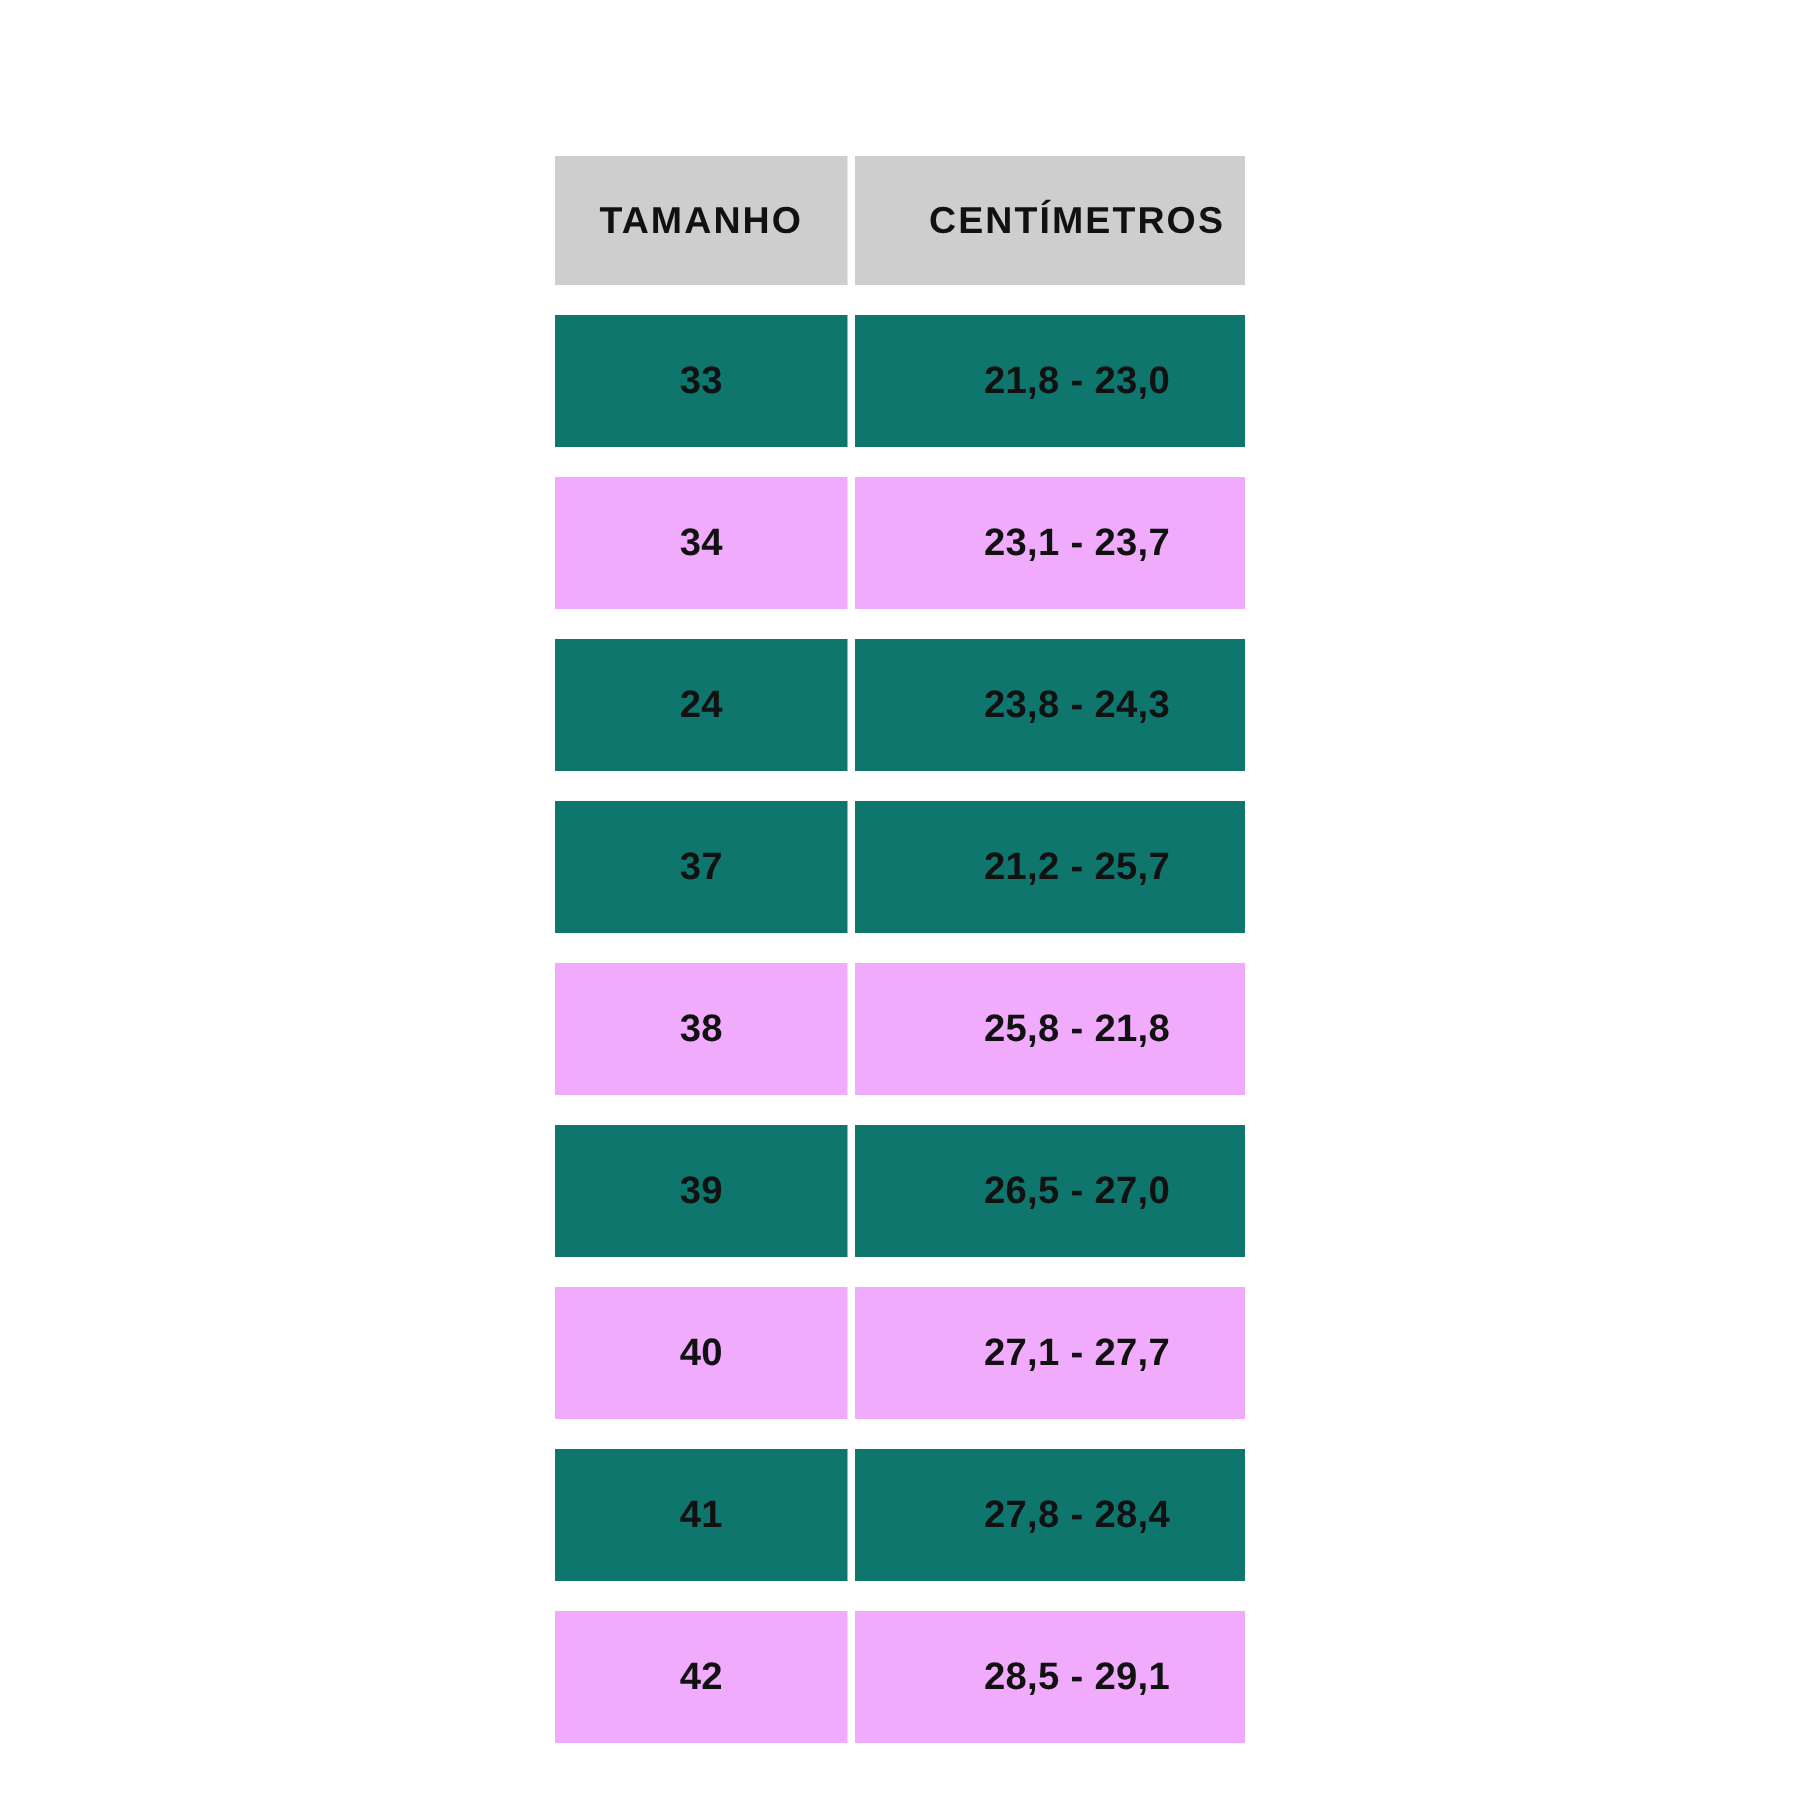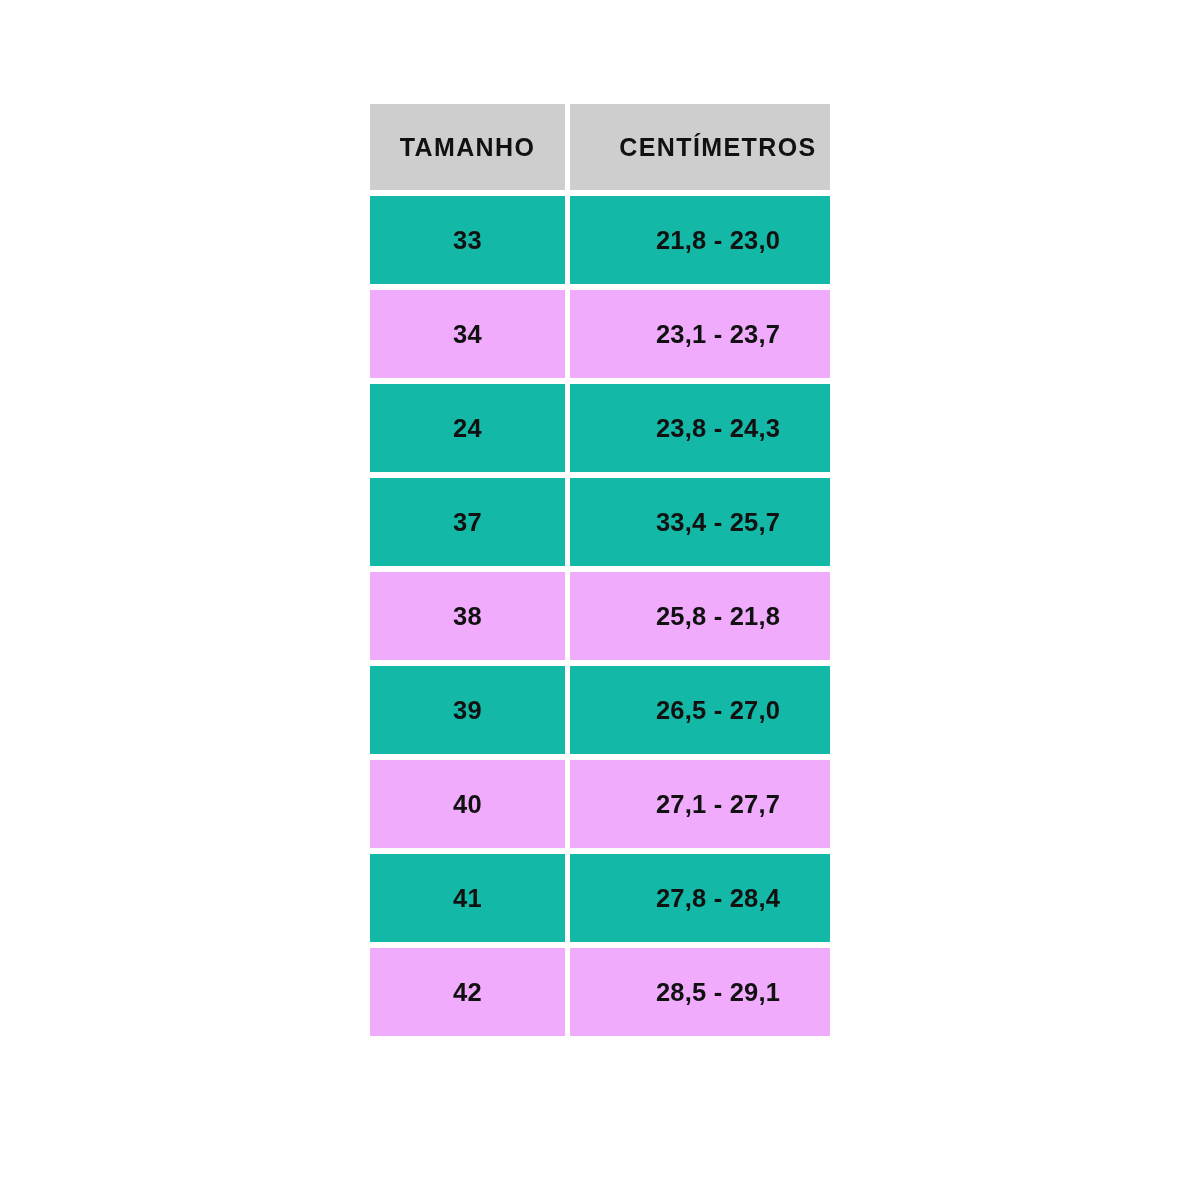--- a/index.html
+++ b/index.html
@@ -24,21 +24,21 @@
   }
 
   
   .size-table {
     position: absolute;
     left: 370px;
     top: 104px;
     width: 460px;
     display: flex;
     flex-direction: column;
-    row-gap: 6px;
+    row-gap: 20px;
   }
 
   .table-row {
     display: flex;
     column-gap: 5px;
     width: 100%;
   }
 
   .cell {
     display: flex;
@@ -68,21 +68,21 @@
   }
 
   
   .data-row .cell {
     height: 88px;
     font-size: 25.5px;
     letter-spacing: 0.2px;
   }
 
   .data-row.band-light .cell {
-    background: #14b8a6;
+    background: #0f766e;
   }
 
   .data-row.band-dark .cell {
     background: #f0abfc;
   }
 </style>
 </head>
 <body>
 
 <div id="size-chart-page">
@@ -105,21 +105,21 @@
     </div>
 
     <div class="table-row data-row band-light">
       <div class="cell cell-size">24</div>
       <div class="cell cell-cm">23,8 - 24,3</div>
     </div>
 
 
     <div class="table-row data-row band-light">
       <div class="cell cell-size">37</div>
-      <div class="cell cell-cm">33,4 - 25,7</div>
+      <div class="cell cell-cm">21,2 - 25,7</div>
     </div>
 
     <div class="table-row data-row band-dark">
       <div class="cell cell-size">38</div>
       <div class="cell cell-cm">25,8 - 21,8</div>
     </div>
 
     <div class="table-row data-row band-light">
       <div class="cell cell-size">39</div>
       <div class="cell cell-cm">26,5 - 27,0</div>

